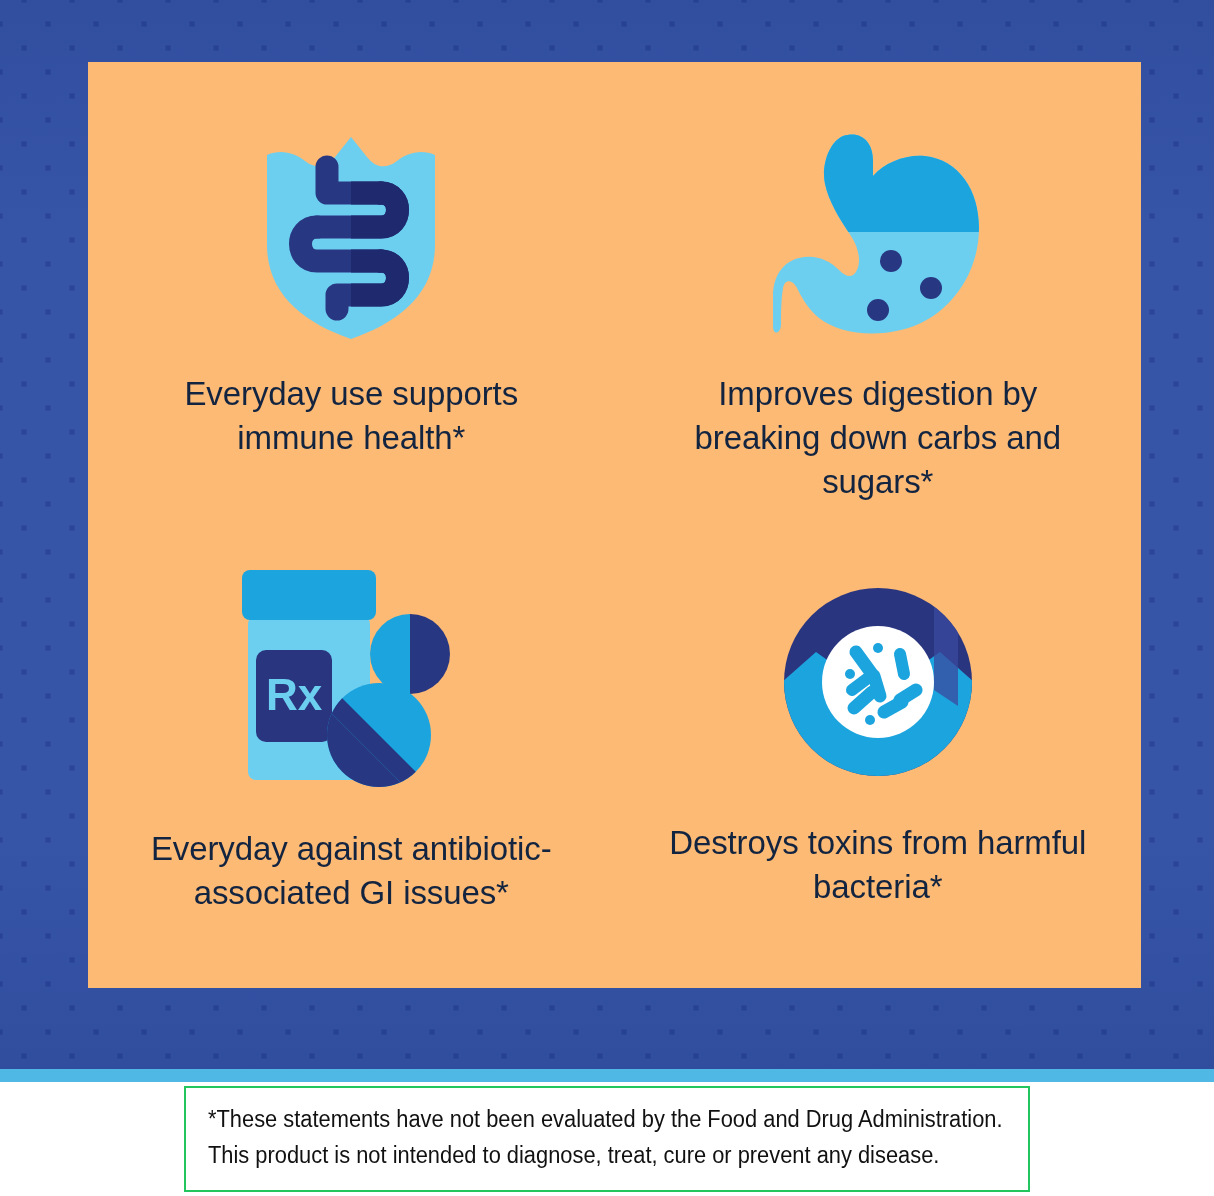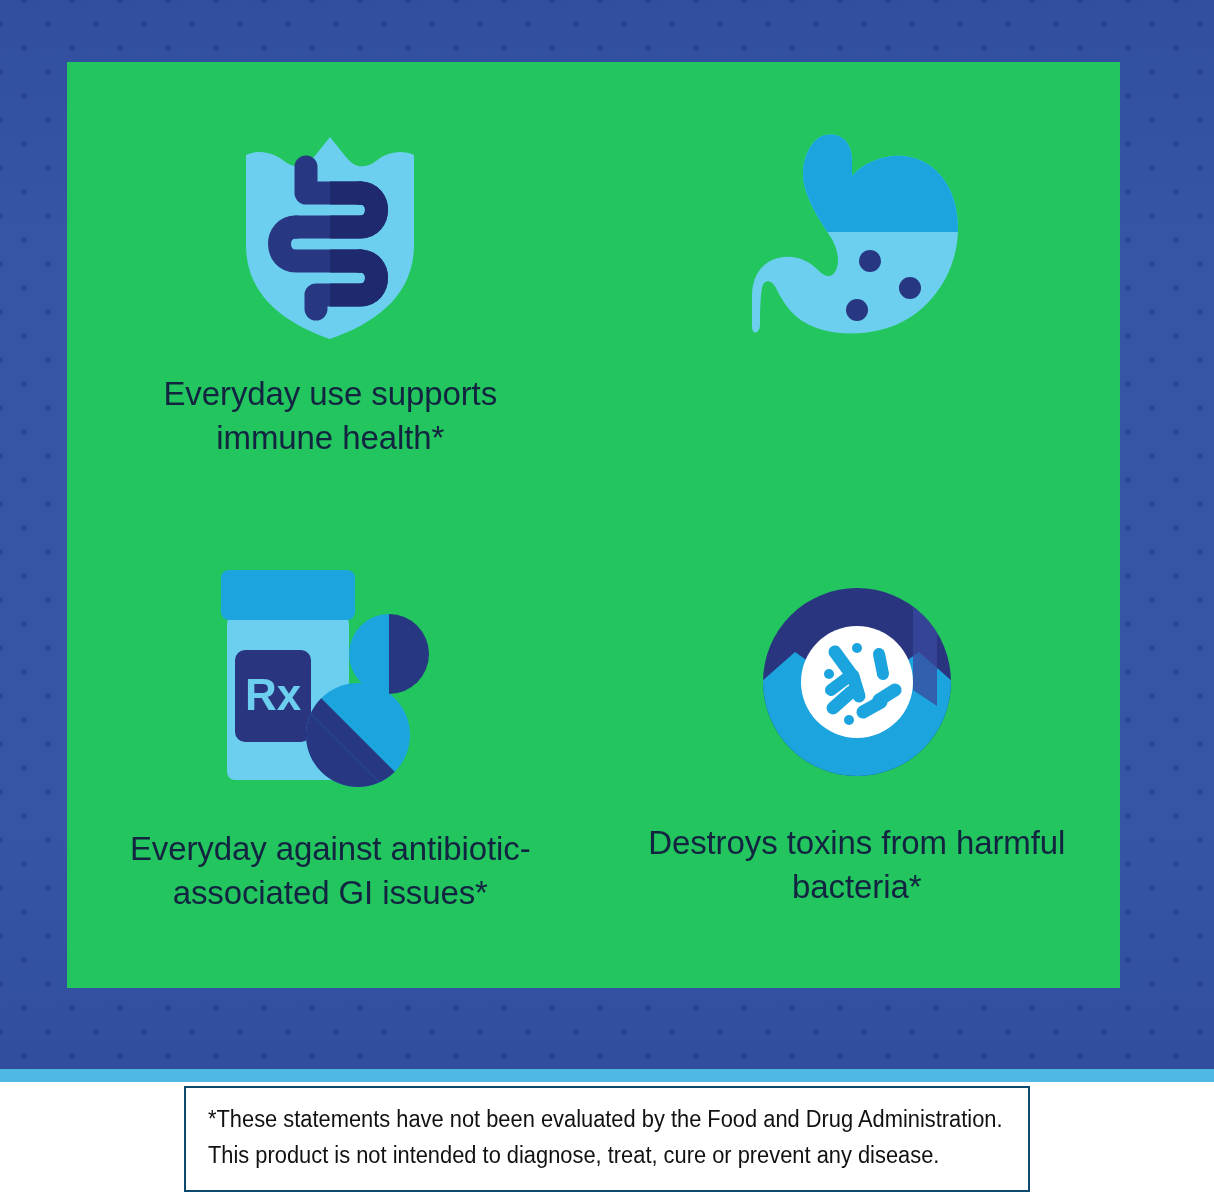--- a/index.html
+++ b/index.html
@@ -36,23 +36,23 @@
   }
   .panel-shade {
     position: absolute;
     inset: 0;
     background: linear-gradient(180deg, rgba(20,45,120,0.18) 0%, rgba(20,45,120,0) 22%, rgba(20,45,120,0) 78%, rgba(20,45,120,0.20) 100%);
   }
 
   
   .card {
     position: absolute;
-    left: 67px;  top: 62px;
+    left: 88px;  top: 62px;
     width: 1053px; height: 926px;
-    background: #22c55e;
+    background: #fdba74;
   }
 
   .grid {
     position: absolute;
     inset: 0;
     display: grid;
     grid-template-columns: 1fr 1fr;
     grid-template-rows: 1fr 1fr;
   }
 
@@ -98,21 +98,21 @@
   .disclaimer-area {
     position: absolute;
     left: 0; top: 1082px;
     width: 1214px; height: 114px;
     background: #ffffff;
     display: flex;
     align-items: center;
     justify-content: center;
   }
   .disclaimer-box {
-    border: 2px solid #0c4a6e;
+    border: 2px solid #22c55e;
     padding: 14px 18px 16px 22px;
     width: 846px;
   }
   .disclaimer-line {
     color: #111111;
     font-size: 23.5px;
     line-height: 1.52;
     font-family: "Liberation Sans", sans-serif;
     transform: scaleX(0.93);
     transform-origin: left center;
@@ -166,20 +166,21 @@
           </defs>
           <g clip-path="url(#stomachClip)">
             <rect x="0" y="0" width="210" height="212" fill="#6dcff0"></rect>
             <rect x="0" y="0" width="210" height="104" fill="#1ca4de"></rect>
           </g>
           <circle cx="118" cy="133" r="11" fill="#283781"></circle>
           <circle cx="158" cy="160" r="11" fill="#283781"></circle>
           <circle cx="105" cy="182" r="11" fill="#283781"></circle>
         </svg>
       </div>
+      <div class="caption">Improves digestion by breaking down carbs and sugars*</div>
     </div>
 
     <div class="cell cell-3">
       <div class="icon-wrap bottle">
         <svg width="230" height="226" viewBox="0 0 230 226">
 
           <rect x="12" y="50" width="122" height="164" rx="8" fill="#6dcff0"></rect>
 
           <rect x="6" y="4" width="134" height="50" rx="8" fill="#1ca4de"></rect>
 

